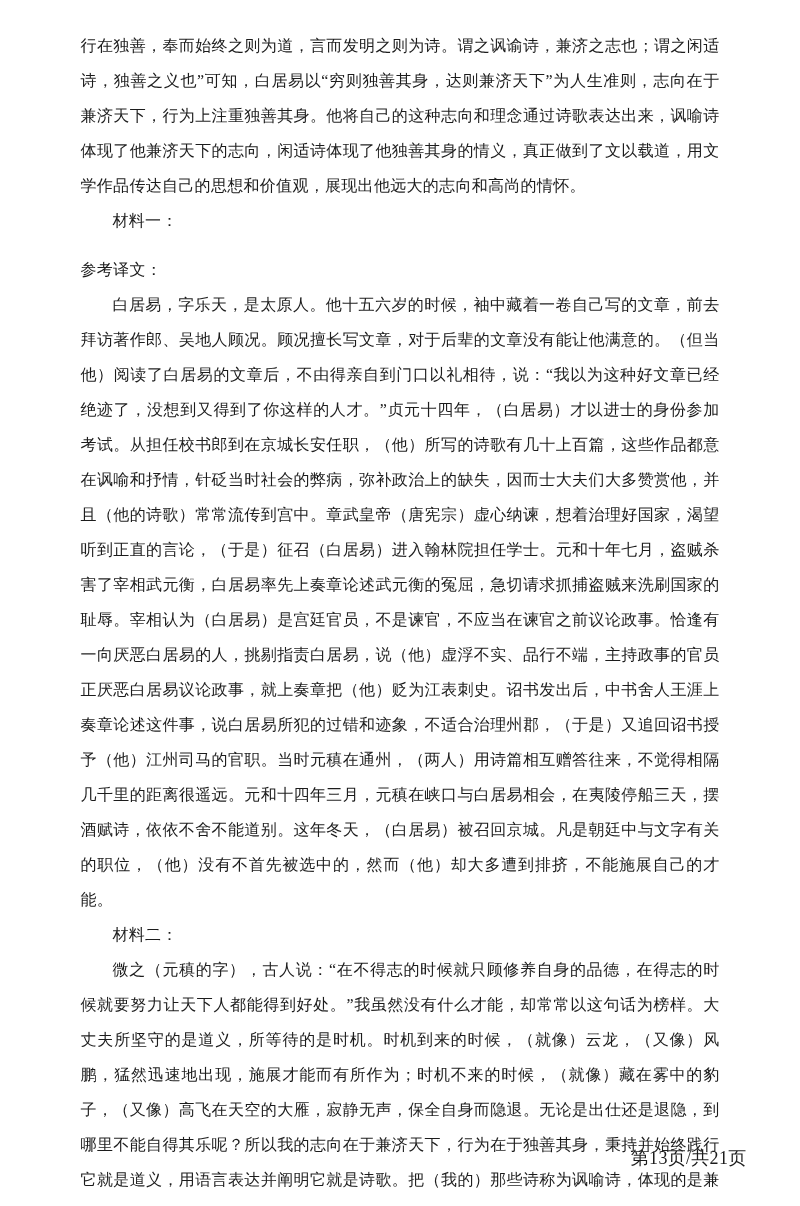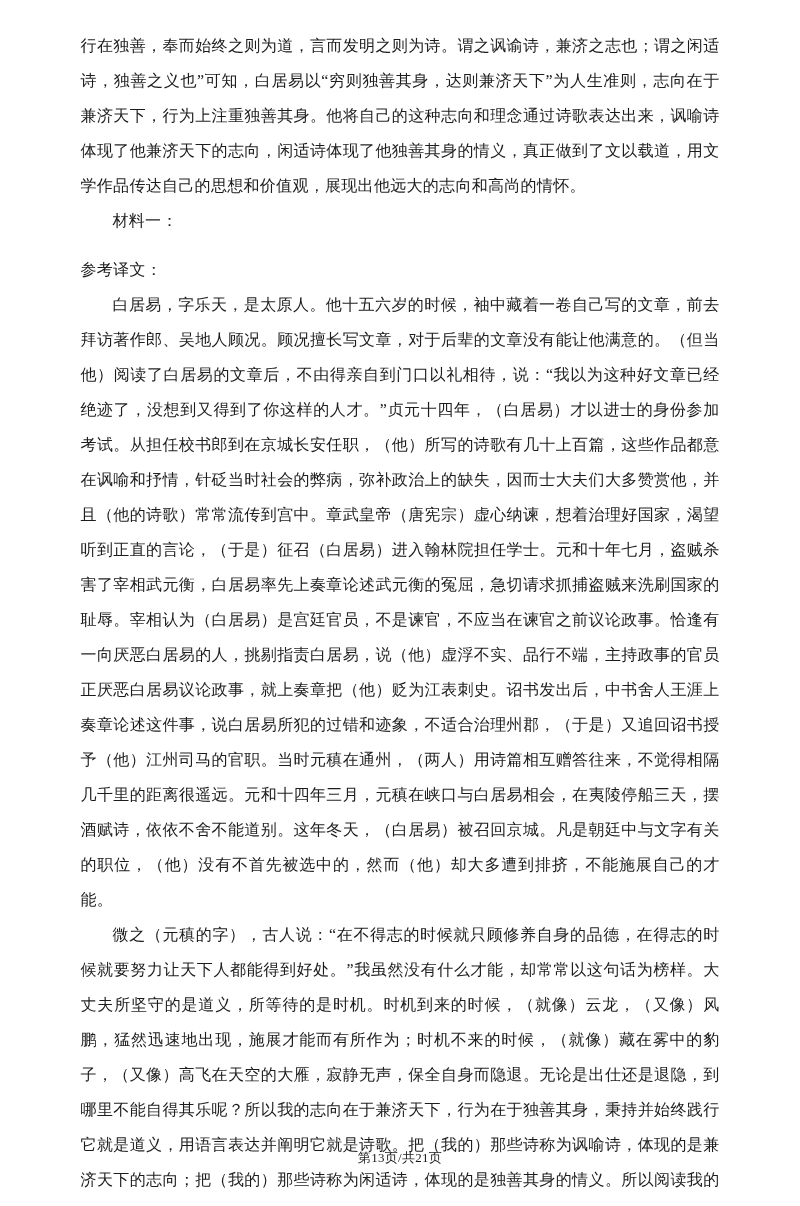--- a/index.html
+++ b/index.html
@@ -31,38 +31,39 @@
     text-indent: 2em;
   }
   .section-gap {
     margin-top: 14px;
   }
   .footer {
     position: absolute;
     left: 0;
     right: 0;
     bottom: 38px;
-    text-align: center;
-    font-size: 13px;
+    text-align: right;
+    font-size: 18px;
     line-height: 20px;
     color: #1c1c1c;
     letter-spacing: 0.3px;
   }
 </style>
 </head>
 <body>
 
 <div class="page">
 
   <p class="para">行在独善，奉而始终之则为道，言而发明之则为诗。谓之讽谕诗，兼济之志也；谓之闲适诗，独善之义也”可知，白居易以“穷则独善其身，达则兼济天下”为人生准则，志向在于兼济天下，行为上注重独善其身。他将自己的这种志向和理念通过诗歌表达出来，讽喻诗体现了他兼济天下的志向，闲适诗体现了他独善其身的情义，真正做到了文以载道，用文学作品传达自己的思想和价值观，展现出他远大的志向和高尚的情怀。</p>
 
   <p class="para indent">材料一：</p>
 
   <p class="para section-gap">参考译文：</p>
 
   <p class="para indent">白居易，字乐天，是太原人。他十五六岁的时候，袖中藏着一卷自己写的文章，前去拜访著作郎、吴地人顾况。顾况擅长写文章，对于后辈的文章没有能让他满意的。（但当他）阅读了白居易的文章后，不由得亲自到门口以礼相待，说：“我以为这种好文章已经绝迹了，没想到又得到了你这样的人才。”贞元十四年，（白居易）才以进士的身份参加考试。从担任校书郎到在京城长安任职，（他）所写的诗歌有几十上百篇，这些作品都意在讽喻和抒情，针砭当时社会的弊病，弥补政治上的缺失，因而士大夫们大多赞赏他，并且（他的诗歌）常常流传到宫中。章武皇帝（唐宪宗）虚心纳谏，想着治理好国家，渴望听到正直的言论，（于是）征召（白居易）进入翰林院担任学士。元和十年七月，盗贼杀害了宰相武元衡，白居易率先上奏章论述武元衡的冤屈，急切请求抓捕盗贼来洗刷国家的耻辱。宰相认为（白居易）是宫廷官员，不是谏官，不应当在谏官之前议论政事。恰逢有一向厌恶白居易的人，挑剔指责白居易，说（他）虚浮不实、品行不端，主持政事的官员正厌恶白居易议论政事，就上奏章把（他）贬为江表刺史。诏书发出后，中书舍人王涯上奏章论述这件事，说白居易所犯的过错和迹象，不适合治理州郡，（于是）又追回诏书授予（他）江州司马的官职。当时元稹在通州，（两人）用诗篇相互赠答往来，不觉得相隔几千里的距离很遥远。元和十四年三月，元稹在峡口与白居易相会，在夷陵停船三天，摆酒赋诗，依依不舍不能道别。这年冬天，（白居易）被召回京城。凡是朝廷中与文字有关的职位，（他）没有不首先被选中的，然而（他）却大多遭到排挤，不能施展自己的才能。</p>
 
+  <p class="para indent">材料二：</p>
 
   <p class="para indent">微之（元稹的字），古人说：“在不得志的时候就只顾修养自身的品德，在得志的时候就要努力让天下人都能得到好处。”我虽然没有什么才能，却常常以这句话为榜样。大丈夫所坚守的是道义，所等待的是时机。时机到来的时候，（就像）云龙，（又像）风鹏，猛然迅速地出现，施展才能而有所作为；时机不来的时候，（就像）藏在雾中的豹子，（又像）高飞在天空的大雁，寂静无声，保全自身而隐退。无论是出仕还是退隐，到哪里不能自得其乐呢？所以我的志向在于兼济天下，行为在于独善其身，秉持并始终践行它就是道义，用语言表达并阐明它就是诗歌。把（我的）那些诗称为讽喻诗，体现的是兼济天下的志向；把（我的）那些诗称为闲适诗，体现的是独善其身的情义。所以阅读我的诗的人，就能了解我的为人之道了。其余的杂律诗，有的是被一时的一事一物所触动，从一次欢笑或一次吟唱中引发出来，随意写成篇章，这</p>
 
   <div class="footer">第13页/共21页</div>
 
 </div>
 
 </body></html>

